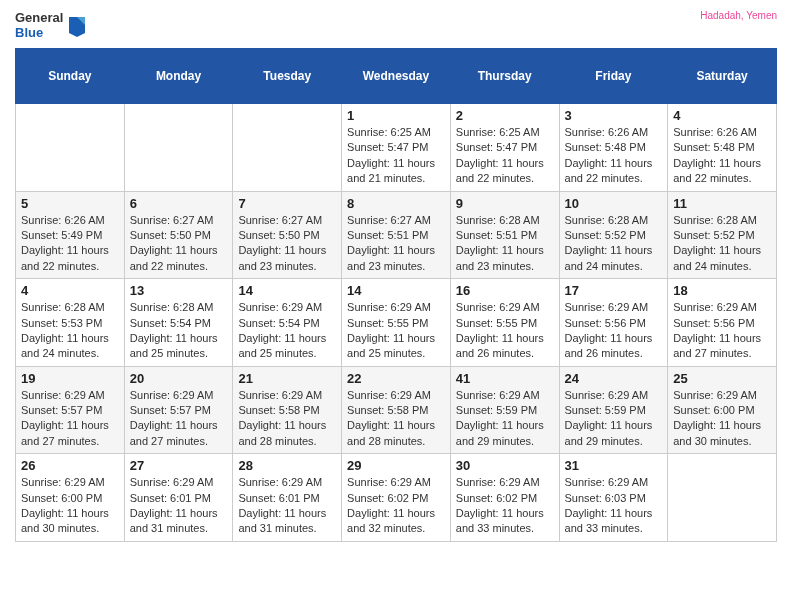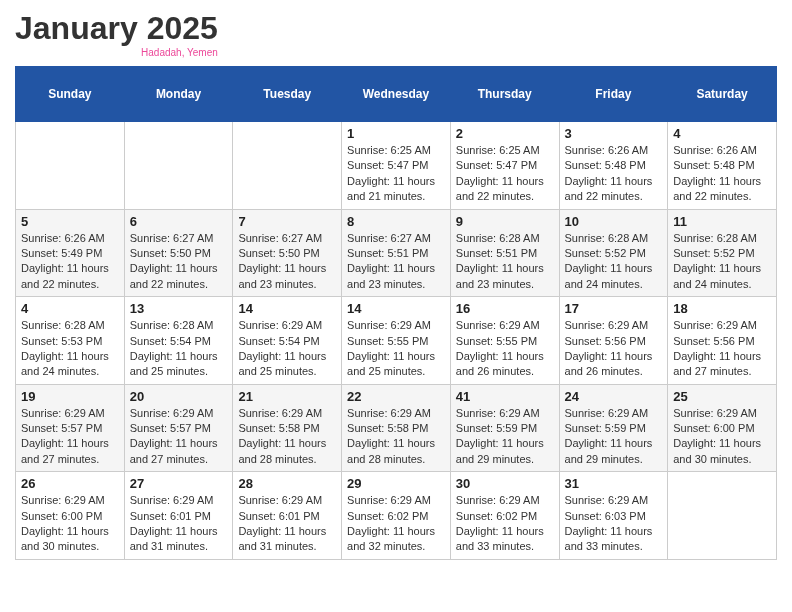--- a/index.html
+++ b/index.html
@@ -91,22 +91,31 @@
     }
     .empty-cell {
       background: #f9f9f9;
     }
   </style>
 </head>
 <body>
 
 <div class="page">
   <div class="header">
+    <div class="logo">
+      <div class="logo-text">
+        <span class="logo-general">General</span>
+        <span class="logo-blue">Blue</span>
+      </div>
+      <svg class="logo-icon" viewBox="0 0 20 24" xmlns="http://www.w3.org/2000/svg">
+        <polygon points="2,4 18,4 18,20 10,24 2,20" fill="#1a5fb4"></polygon>
+        <polygon points="10,4 18,4 18,12" fill="#4a9fd4"></polygon>
+      </svg>
+    </div>
     <div class="title-block">
-      <div class="title-month">January 2025</div>
       <div class="title-location">Hadadah, Yemen</div>
     </div>
   </div>
 
   <table class="calendar">
     <thead>
       <tr>
         <th>Sunday</th>
         <th>Monday</th>
         <th>Tuesday</th>

